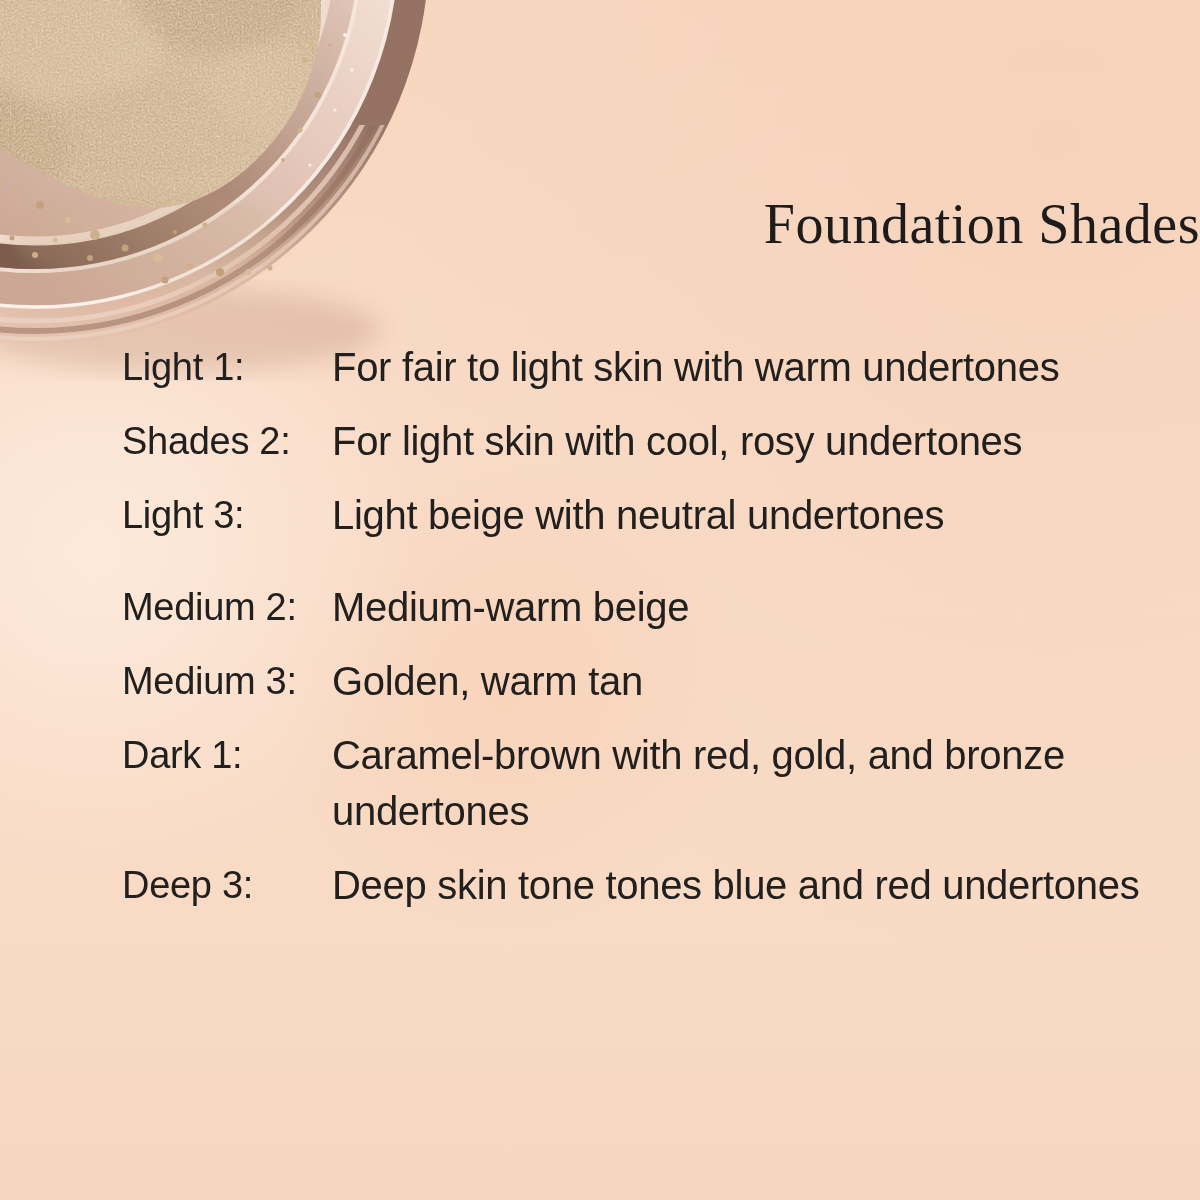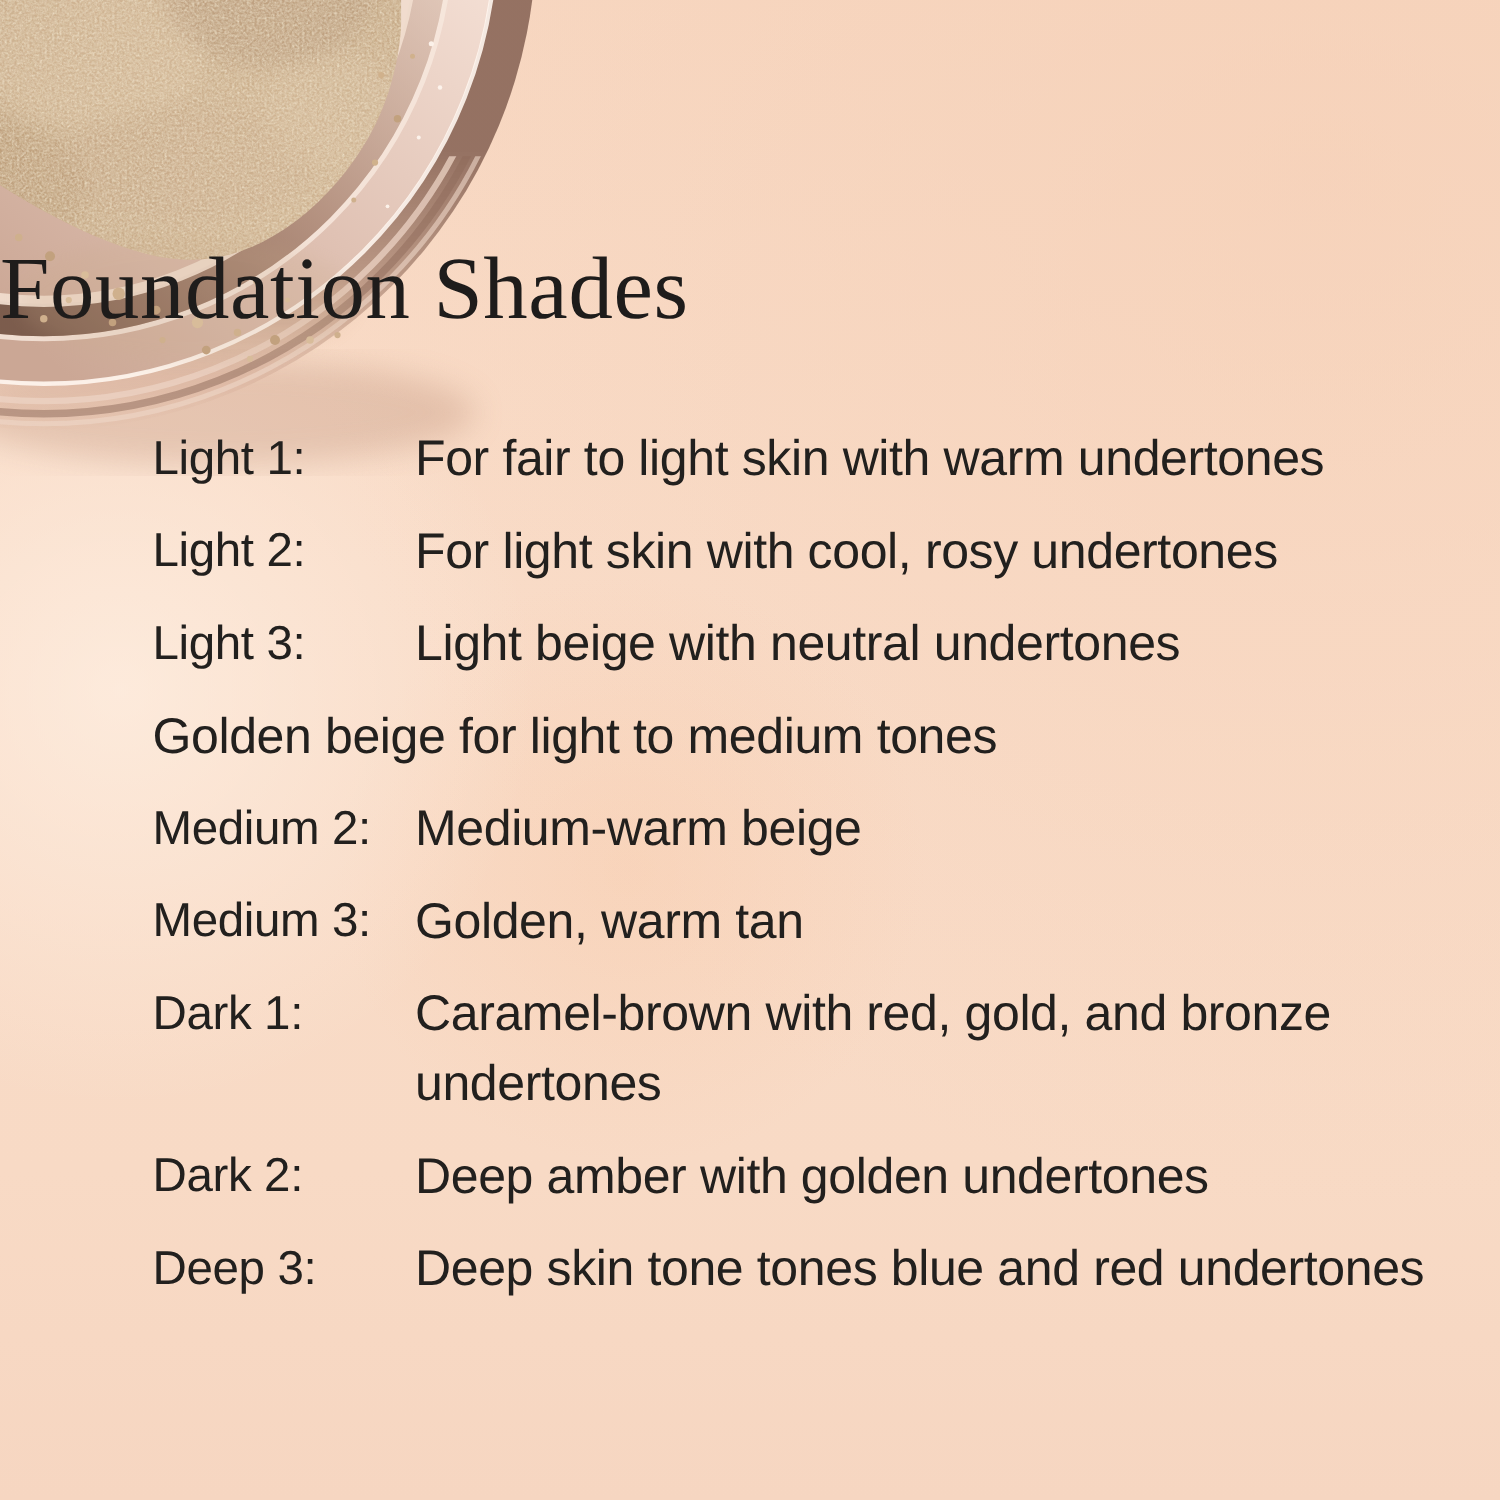--- a/index.html
+++ b/index.html
@@ -9,23 +9,23 @@
   .stage{position:relative;width:1200px;height:1200px;
     background-color:#f8dbc6;
     background-image:
       radial-gradient(circle at 8% 46%, rgba(255,242,230,0.65), rgba(255,242,230,0) 26%),
       radial-gradient(ellipse at 42% 58%, rgba(247,196,160,0.30), rgba(247,196,160,0) 24%),
       radial-gradient(circle at 88% 12%, rgba(245,206,180,0.55), rgba(245,206,180,0) 55%),
       linear-gradient(180deg, #f7d7c1 0%, #f9dcc8 38%, #f8dac5 78%, #f6d6c1 100%);
   }
   .jar{position:absolute;left:0;top:0;filter:blur(0.5px);}
   .title{position:absolute;left:0;top:196px;width:1200px;margin:0;
-    text-align:left;
+    text-align:right;
     font-family:"Liberation Serif","DejaVu Serif",serif;
-    font-weight:500;font-size:71px;line-height:1;letter-spacing:0.5px;
+    font-weight:500;font-size:56px;line-height:1;letter-spacing:0.5px;
     color:#1e1c1b;}
   .list{position:absolute;left:122px;top:339px;width:1078px;}
   .row{display:flex;align-items:flex-start;margin-bottom:18px;}
   .lab{flex:0 0 210px;font-size:38px;line-height:56px;letter-spacing:-0.3px;color:#22201e;}
   .desc{width:860px;font-size:40px;line-height:56px;letter-spacing:-0.3px;color:#22201e;
         white-space:pre-line;}
 </style>
 </head>
 <body>
 
@@ -146,52 +146,47 @@
 
   <h1 class="title">Foundation Shades</h1>
 
   <div class="list">
   <div class="row">
     <span class="lab">Light 1:</span>
     <span class="desc">For fair to light skin with warm undertones</span>
   </div>
 
   <div class="row">
-    <span class="lab">Light 2:</span>
+    <span class="lab">Shades 2:</span>
     <span class="desc">For light skin with cool, rosy undertones</span>
   </div>
 
   <div class="row">
     <span class="lab">Light 3:</span>
     <span class="desc">Light beige with neutral undertones</span>
   </div>
 
   <div class="row">
-    <span class="desc">Golden beige for light to medium tones</span>
   </div>
 
   <div class="row">
     <span class="lab">Medium 2:</span>
     <span class="desc">Medium-warm beige</span>
   </div>
 
   <div class="row">
     <span class="lab">Medium 3:</span>
     <span class="desc">Golden, warm tan</span>
   </div>
 
   <div class="row">
     <span class="lab">Dark 1:</span>
     <span class="desc">Caramel-brown with red, gold, and bronze
 undertones</span>
   </div>
 
-  <div class="row">
-    <span class="lab">Dark 2:</span>
-    <span class="desc">Deep amber with golden undertones</span>
-  </div>
 
   <div class="row">
     <span class="lab">Deep 3:</span>
     <span class="desc">Deep skin tone tones blue and red undertones</span>
   </div>
 </div>
 </div>
 
 </body></html>

